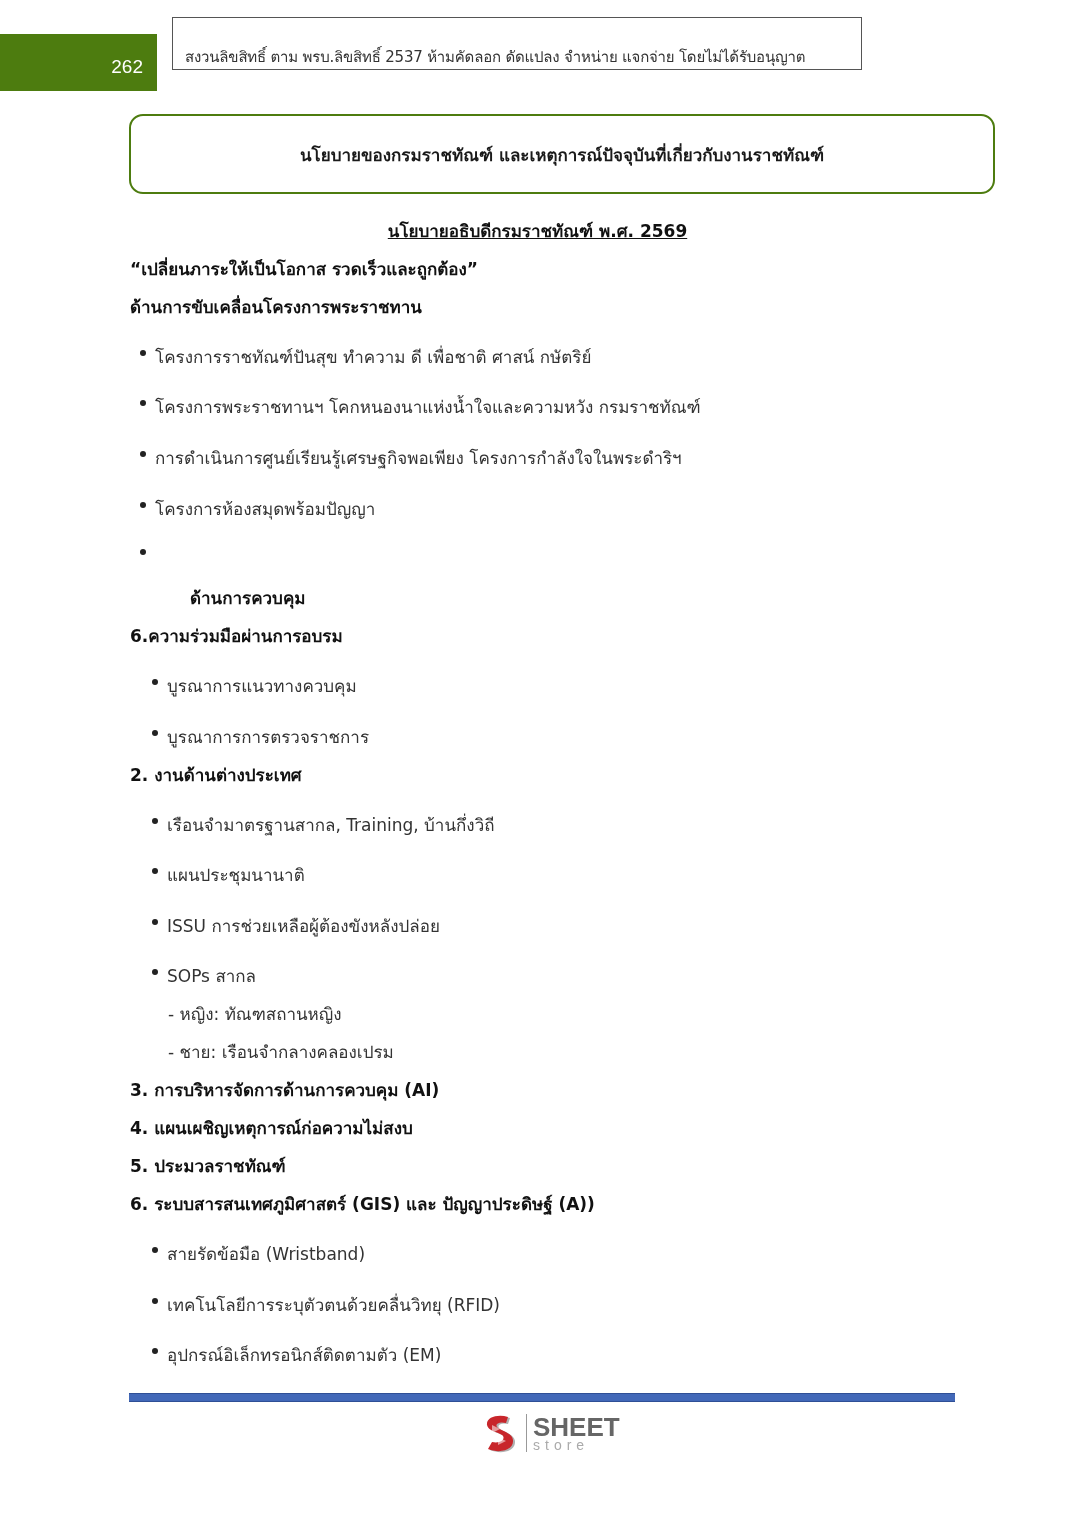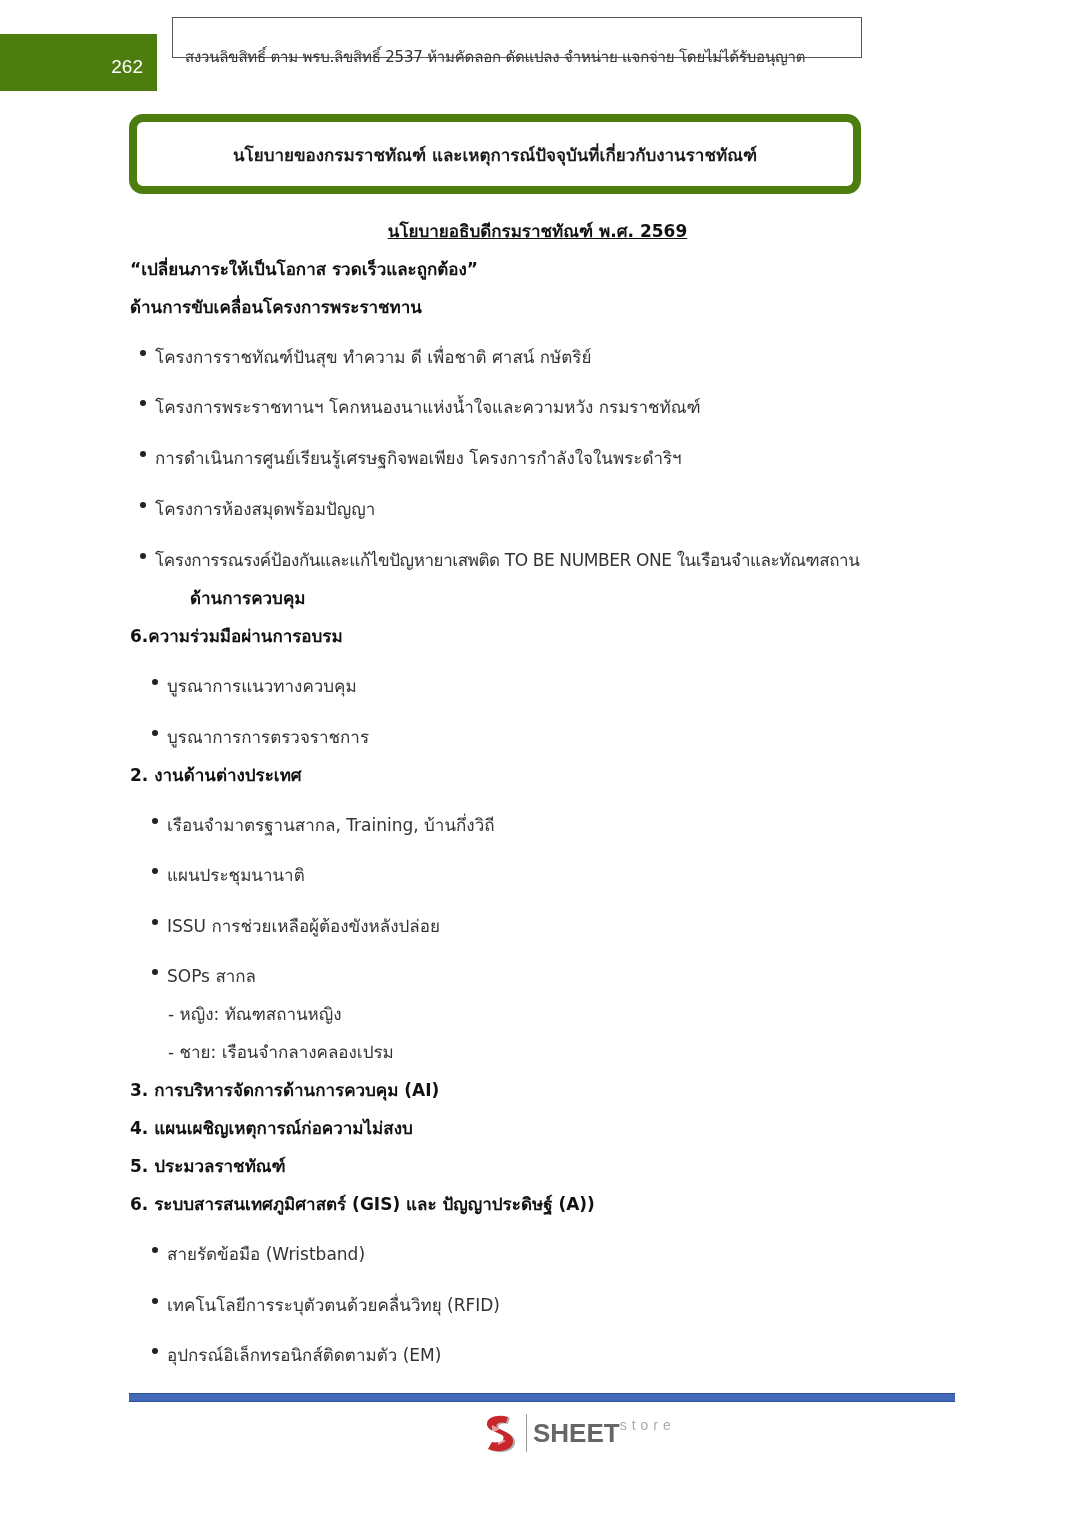--- a/index.html
+++ b/index.html
@@ -1,33 +1,33 @@
 <!DOCTYPE html>
 <html><head>
 <meta charset="utf-8">
 <style>
   html, body { margin:0; padding:0; background:#ffffff; }
   body { width:1075px; height:1521px; position:relative; overflow:hidden;
          font-family:"DejaVu Sans", "Liberation Sans", sans-serif; color:#1a1a1a; }
   .page-num-block { position:absolute; left:0; top:34px; width:157px; height:57px; background:#4d7c0f; }
   .page-num { position:absolute; right:14px; top:22px; color:#fff; font-size:19px; font-family:"Liberation Sans", sans-serif; }
-  .copyright-box { position:absolute; left:172px; top:17px; width:690px; height:41px; border:1.5px solid #555; box-sizing:border-box;text-align:center; }
+  .copyright-box { position:absolute; left:172px; top:17px; width:690px; height:53px; border:1.5px solid #555; box-sizing:border-box;text-align:center; }
   .copyright-text { position:absolute; left:12px; top:27px; font-size:15px; color:#333; white-space:nowrap; letter-spacing:-0.2px; }
-  .title-box { position:absolute; left:129px; top:114px; width:732px; height:80px; border:8px solid #4d7c0f; border-radius:14px; box-sizing:border-box; display:flex; align-items:center; justify-content:center; }
+  .title-box { position:absolute; left:129px; top:114px; width:866px; height:80px; border:2px solid #4d7c0f; border-radius:14px; box-sizing:border-box; display:flex; align-items:center; justify-content:center; }
   .title-text { font-size:17px; font-weight:bold; color:#1a1a1a; }
   .line { position:absolute; white-space:nowrap; }
   .h-bold { font-weight:bold; font-size:17px; color:#111; }
   .item { font-size:17px; color:#333; }
   .bullet { display:inline-block; width:6px; height:6px; background:#222; border-radius:50%; vertical-align:middle; margin-right:9px; position:relative; top:-5px; }
   .subtitle { left:0; width:1075px; text-align:center; top:217px;text-decoration:underline; }
   .footer-rule { position:absolute; left:129px; top:1393px; width:826px; height:7px; background:#4268b8; border-top:1px solid #2f4f96; border-bottom:1px solid #2f4f96; }
   .logo { position:absolute; left:478px; top:1410px; height:46px; display:flex; align-items:center; }
   .logo-mark { width:44px; height:44px; }
   .logo-sep { width:1px; height:38px; background:#999; margin:0 6px 0 4px; }
-  .logo-words { display:flex; flex-direction:row; line-height:1; }
+  .logo-words { display:flex; flex-direction:column; line-height:1; }
   .logo-main { font-family:"Liberation Sans", sans-serif; font-weight:bold; font-size:26px; color:#666; letter-spacing:0px; }
   .logo-sub { font-family:"Liberation Sans", sans-serif; font-size:14px; color:#aaa; letter-spacing:5px; margin-top:-2px; }
 </style>
 </head>
 <body>
 
 <div class="page-num-block">
   <span class="page-num">262</span>
 </div>
 <div class="copyright-box">
@@ -39,21 +39,21 @@
 </div>
 
 <div class="line h-bold subtitle">นโยบายอธิบดีกรมราชทัณฑ์ พ.ศ. 2569</div>
 <div class="line h-bold" style="left:130px;top:255px;">“เปลี่ยนภาระให้เป็นโอกาส รวดเร็วและถูกต้อง”</div>
 
 <div class="line h-bold" style="left:130px;top:293px;">ด้านการขับเคลื่อนโครงการพระราชทาน</div>
 <div class="line item" style="left:140px;top:343px;"><span class="bullet"></span><span>โครงการราชทัณฑ์ปันสุข ทำความ ดี เพื่อชาติ ศาสน์ กษัตริย์</span></div>
 <div class="line item" style="left:140px;top:393px;"><span class="bullet"></span><span>โครงการพระราชทานฯ โคกหนองนาแห่งน้ำใจและความหวัง กรมราชทัณฑ์</span></div>
 <div class="line item" style="left:140px;top:444px;"><span class="bullet"></span><span>การดำเนินการศูนย์เรียนรู้เศรษฐกิจพอเพียง โครงการกำลังใจในพระดำริฯ</span></div>
 <div class="line item" style="left:140px;top:495px;"><span class="bullet"></span><span>โครงการห้องสมุดพร้อมปัญญา</span></div>
-<div class="line item" style="left:140px;top:546px;letter-spacing:-0.4px;"><span class="bullet"></span><span>โครงการรณรงค์ป้องกันและแก้ไขปัญหายาเสพติด  TO BE NUMBER ONE ในเรือนจำและทัณฑสถาน</span></div>
+<div class="line item" style="left:140px;top:546px;letter-spacing:-0.4px;"><span class="bullet"></span></div>
 
 <div class="line h-bold" style="left:146px;top:584px;margin-left:44px;">ด้านการควบคุม</div>
 <div class="line h-bold" style="left:130px;top:622px;">6.ความร่วมมือผ่านการอบรม</div>
 <div class="line item" style="left:152px;top:672px;"><span class="bullet"></span><span>บูรณาการแนวทางควบคุม</span></div>
 <div class="line item" style="left:152px;top:723px;"><span class="bullet"></span><span>บูรณาการการตรวจราชการ</span></div>
 
 <div class="line h-bold" style="left:130px;top:761px;">2. งานด้านต่างประเทศ</div>
 <div class="line item" style="left:152px;top:811px;"><span class="bullet"></span><span>เรือนจำมาตรฐานสากล, Training, บ้านกึ่งวิถี</span></div>
 <div class="line item" style="left:152px;top:861px;"><span class="bullet"></span><span>แผนประชุมนานาติ</span></div>
 <div class="line item" style="left:152px;top:912px;"><span class="bullet"></span><span>ISSU การช่วยเหลือผู้ต้องขังหลังปล่อย</span></div>

